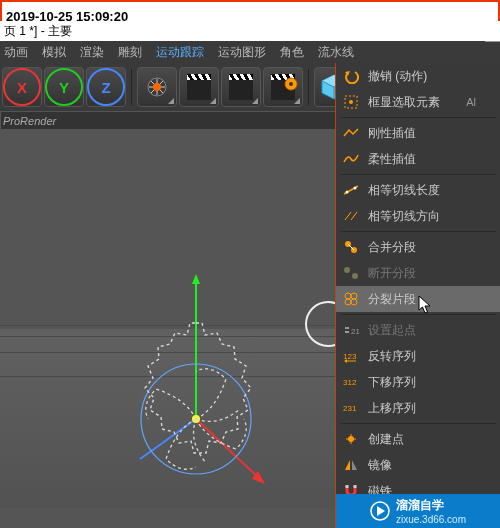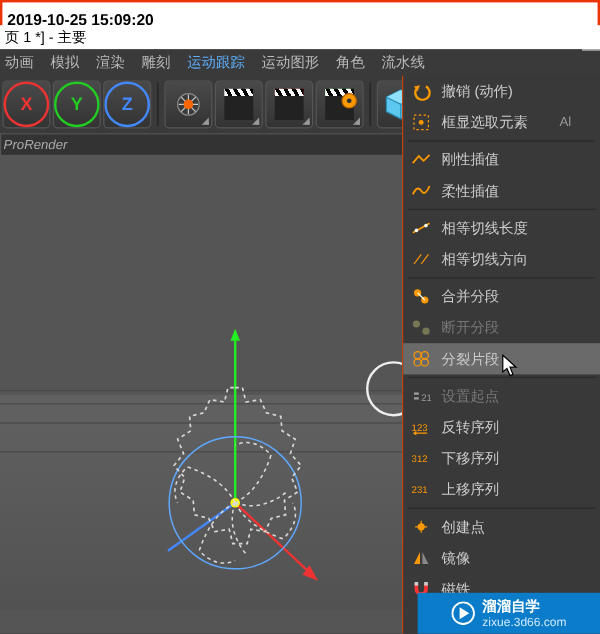--- a/index.html
+++ b/index.html
@@ -24,21 +24,21 @@
   .viewport .floor{position:absolute;left:0;right:0;top:50%;height:45%;background:linear-gradient(#616161,#525252)}
   .viewport .hline{position:absolute;left:0;right:0;height:1px;background:#494949}
   .sidepanel{position:absolute;top:63px;right:0;width:164px;bottom:0;background:#393939;border-left:1px solid #c2410c}
   .menu-row{height:26px;display:flex;align-items:center;padding-left:6px;gap:8px;color:#ccc;position:relative;font-size:12px}
   .menu-row.sel{background:#6a6a6a}
   .menu-row.dim{color:#777}
   .menu-sep{height:1px;background:#2a2a2a;margin:2px 4px}
   .micon{width:18px;height:18px;display:flex;align-items:center;justify-content:center;flex-shrink:0}
   .kbd{position:absolute;right:24px;color:#999;font-size:11px}
   .cursor-ptr{position:absolute;width:14px;height:20px;pointer-events:none;z-index:50}
-  .watermark{position:absolute;right:0;bottom:0;height:34px;width:152px;background:#0a7cc9;display:flex;align-items:center;justify-content:center;gap:6px;color:#fff;font-size:12px}
+  .watermark{position:absolute;right:0;bottom:0;height:34px;width:164px;background:#0a7cc9;display:flex;align-items:center;justify-content:center;gap:6px;color:#fff;font-size:12px}
   .watermark .url{font-size:10px;color:#cfe9ff}
   svg{display:block}
 </style>
 </head>
 <body>
 
 <div class="topbar">
   <span>2019-10-25 15:09:20</span>
 </div>
 

